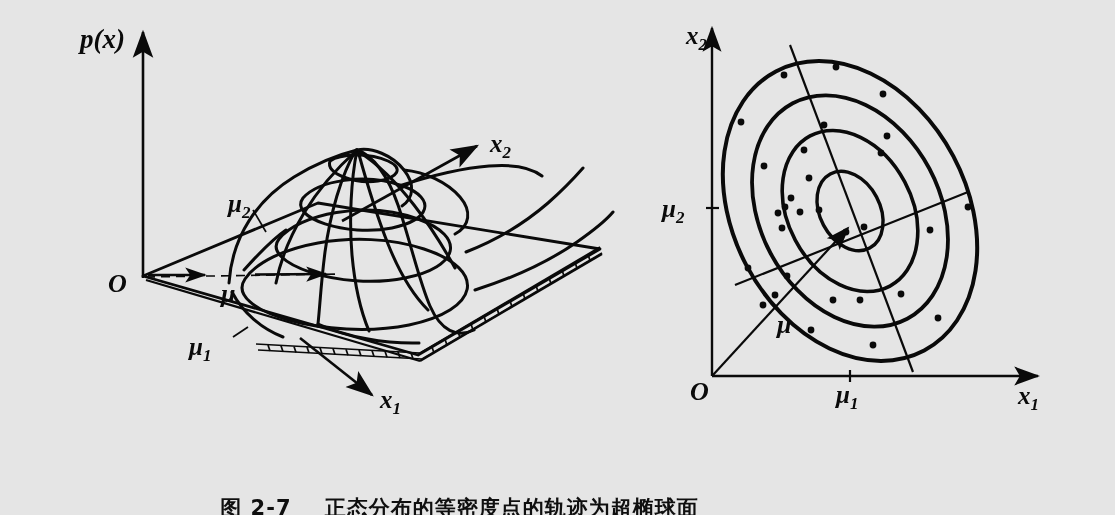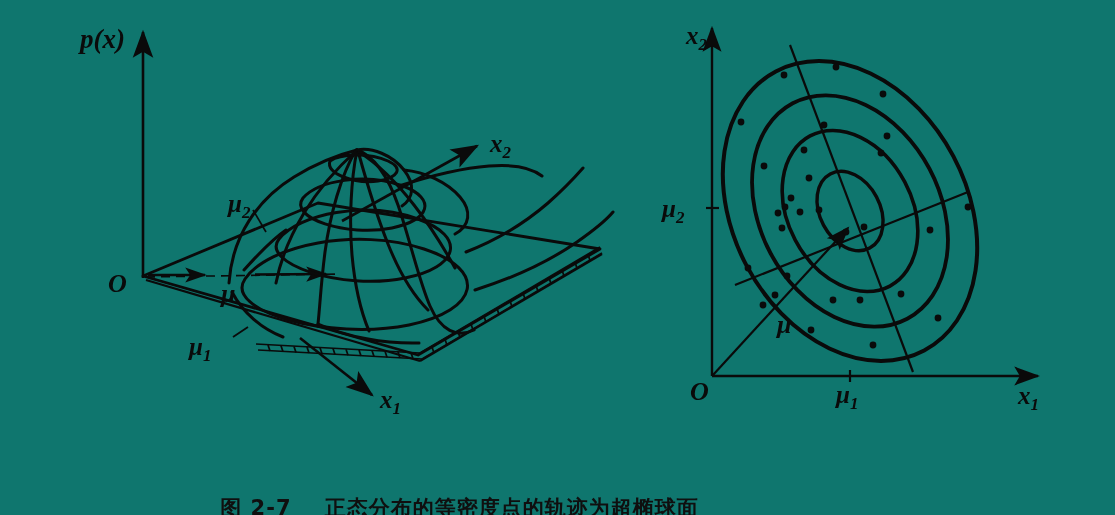--- a/index.html
+++ b/index.html
@@ -12,21 +12,21 @@
     width: 1115px;
     height: 515px;
     overflow: hidden;
     font-family: "Liberation Serif", "DejaVu Serif", serif;
     color: #0a0a0a;
   }
   #figure-root {
     position: relative;
     width: 1115px;
     height: 515px;
-    background: #0f766e;
+    background: #e5e5e5;
   }
   #figure-canvas {
     position: absolute;
     left: 0;
     top: 0;
     width: 1115px;
     height: 515px;
     display: block;
   }
   .mathlabel {

